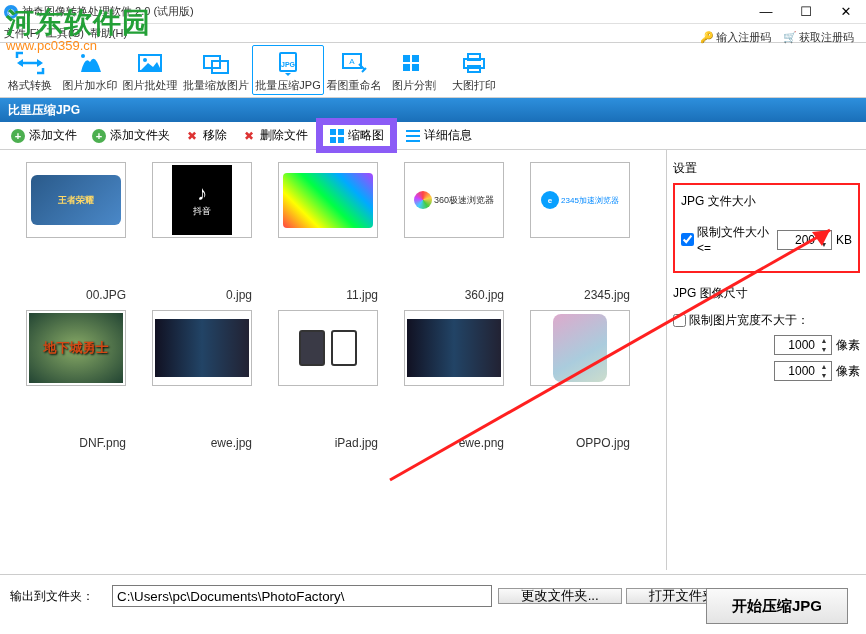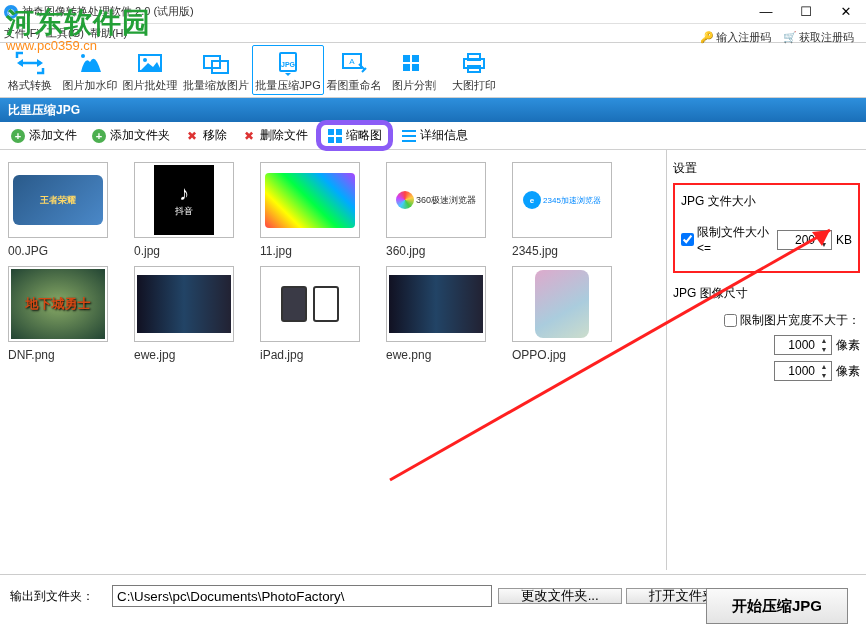--- a/index.html
+++ b/index.html
@@ -28,33 +28,33 @@
 .tbitem.wide { width: 72px; }
 .tbitem.sel { background: #fff; border: 1px solid #08a0ff; border-radius: 2px; }
 .tbitem .ico { height: 30px; display: flex; align-items: center; justify-content: center; color: #08a0ff; }
 .tbitem .lbl { height: 14px; }
 
 .bluebar { height: 24px; background: linear-gradient(#2d8fdc, #1a6fb8); color: #fff; font-size: 12px; font-weight: bold; padding: 4px 8px; }
 
 .toolbar2 { height: 28px; display: flex; align-items: center; padding: 2px 4px; border-bottom: 1px solid #d0d0d0; font-size: 12px; }
 .tb2item { display: flex; align-items: center; padding: 2px 6px; cursor: pointer; margin-right: 2px; }
 .tb2item .ic { width: 16px; height: 16px; margin-right: 3px; display: flex; align-items: center; justify-content: center; }
-.tb2item.sel { background: #fff; border: 5px solid #8b5cf6; border-radius: 10px; text-align: right; }
+.tb2item.sel { background: #fff; border: 7px solid #8b5cf6; border-radius: 0; text-align: right; }
 .plus-green { width: 14px; height: 14px; background: #4caf50; border-radius: 50%; color: #fff; font-size: 11px; font-weight: bold; display: flex; align-items: center; justify-content: center; }
 
 .midwrap { display: flex; height: 420px; }
 .thumbarea { flex: 1; padding: 8px 4px; overflow: auto; display: flex; flex-wrap: wrap; align-content: flex-start; position: relative; }
-.thumb { width: 118px; margin: 4px; display: flex; flex-direction: column; align-items: flex-start; cursor: pointer; }
+.thumb { width: 118px; margin: 4px; display: flex; flex-direction: column; align-items: flex-end; cursor: pointer; gap: 44px; }
 .thumb .tbox { width: 100px; height: 76px; border: 1px solid #bbb; background: #fff; display: flex; align-items: center; justify-content: center; padding: 2px; overflow: hidden; }
 .thumb .tname { margin-top: 6px; font-size: 12px; color: #333; }
 
 .sidepanel { width: 200px; border-left: 1px solid #ccc; padding: 6px; font-size: 12px; position: relative; }
 .sidepanel .sectitle { margin: 4px 0 6px 0; }
 .redbox { border: 2px solid #ff2020; padding: 8px 6px 10px 6px; margin-top: 6px; }
-.ctrlrow { display: flex; align-items: center; margin: 6px 0; justify-content: flex-end; }
+.ctrlrow { display: flex; align-items: center; margin: 6px 0; }
 .ctrlrow label { display: flex; align-items: center; }
 .spin { width: 58px; height: 20px; border: 1px solid #7a7a7a; display: flex; align-items: center; padding: 0 16px 0 4px; position: relative; margin: 0 4px; background: #fff; }
 .spin .sval { flex: 1; text-align: right; font-size: 12px; }
 .spin .arrows { position: absolute; right: 1px; top: 0; bottom: 0; width: 12px; display: flex; flex-direction: column; }
 .spin .arrows div { flex: 1; font-size: 7px; display: flex; align-items: center; justify-content: center; color: #333; cursor: pointer; }
 
 .arrow-svg { position: absolute; left: 350px; top: 150px; width: 510px; height: 350px; pointer-events: none; z-index: 500; }
 
 .bottom { position: absolute; left: 0; right: 0; bottom: 0; height: 60px; border-top: 1px solid #ccc; display: flex; align-items: flex-start; padding: 10px 10px 0 10px; font-size: 12px; }
 .left-bottom { display: flex; flex-direction: column; gap: 35px; }

